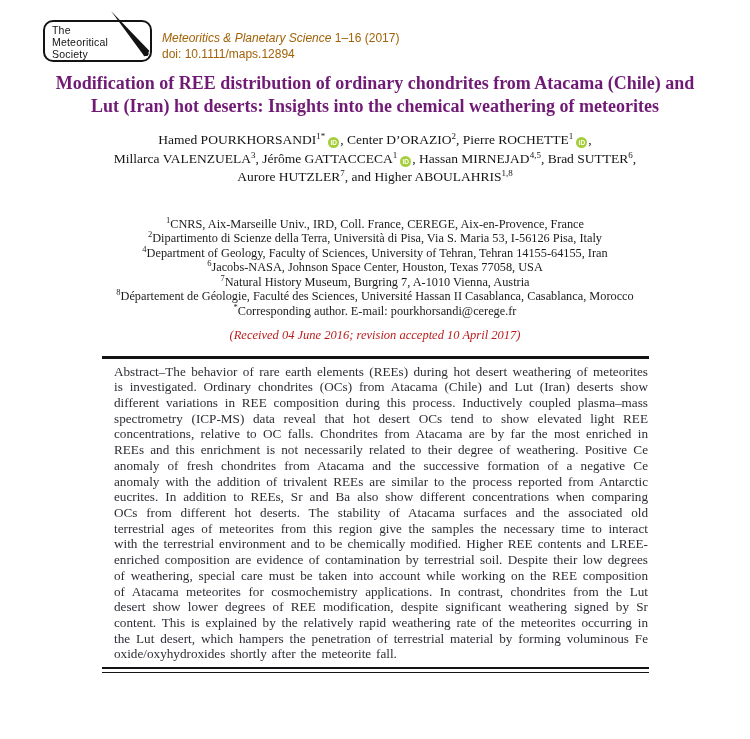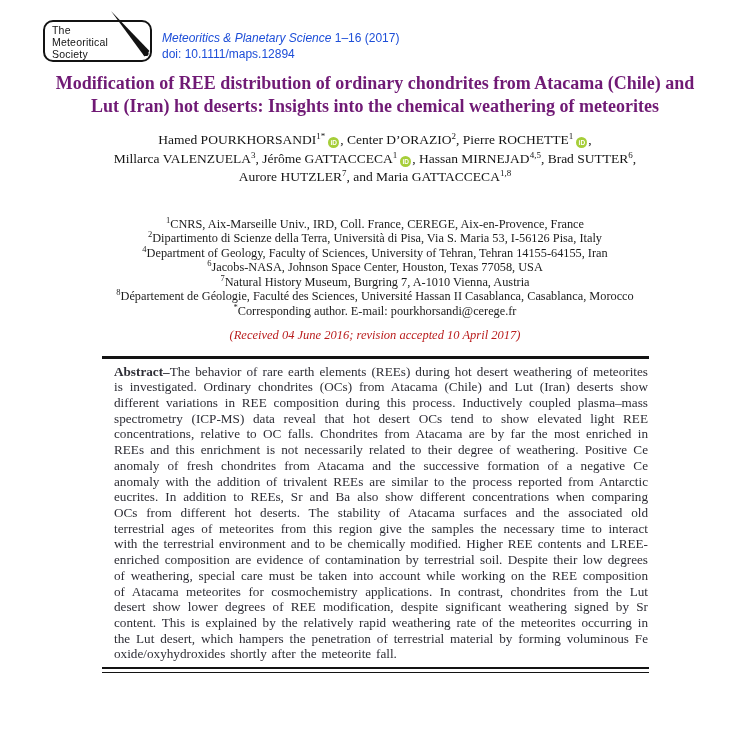--- a/index.html
+++ b/index.html
@@ -19,21 +19,21 @@
     padding:2px 0 0 7px;background:#fff;
   }
   .logo-box .logo-line{
     font-family:"Liberation Sans", sans-serif;
     font-size:10.5px;line-height:12px;color:#131313;letter-spacing:.2px;
   }
   .streak{position:absolute;left:0;top:-14px;pointer-events:none;}
   .journal-info{
     position:absolute;left:162px;top:30px;
     font-family:"Liberation Sans", sans-serif;
-    font-size:12px;line-height:16px;color:#1d4ed8;
+    font-size:12px;line-height:16px;color:#a16207;
   }
   .j-name{font-style:italic;}
   
   .title{
     margin:0 44px 0 44px;padding-top:72px;
     text-align:center;font-weight:bold;
     font-size:18px;line-height:23px;color:#701a75;
   }
   
   .authors{
@@ -64,21 +64,21 @@
     margin:13px 0 0 102px;width:547px;
     border-top:3px solid #131313;
     padding-top:5px;
   }
   .abstract-text{
     margin:0;padding:0 1px 0 12px;
     text-align:justify;
     font-size:13.2px;line-height:15.7px;
     color:#2d2d35;word-spacing:1.5px;
   }
-  .abs-label{font-weight:bold;}
+  .abs-label{font-weight:normal;}
   .abstract-end{
     margin-top:5px;height:3px;
     border-top:2.5px solid #131313;
     border-bottom:1.5px solid #131313;
   }
 </style>
 </head>
 <body>
 
 <div class="page">
@@ -100,21 +100,21 @@
     <div>doi: 10.1111/maps.12894</div>
   </div>
 
   <h1 class="title">Modification of REE distribution of ordinary chondrites from Atacama (Chile) and Lut (Iran) hot deserts: Insights into the chemical weathering of meteorites</h1>
 
   <div class="authors">
     <div><span><span>Hamed POURKHORSANDI</span><sup>1*</sup><span class="orcid">iD</span><span>, </span></span><span><span>Center D’ORAZIO</span><sup>2</sup><span>, </span></span><span><span>Pierre ROCHETTE</span><sup>1</sup><span class="orcid">iD</span><span>,</span></span>
     </div>
     <div><span><span>Millarca VALENZUELA</span><sup>3</sup><span>, </span></span><span><span>Jérôme GATTACCECA</span><sup>1</sup><span class="orcid">iD</span><span>, </span></span><span><span>Hassan MIRNEJAD</span><sup>4,5</sup><span>, </span></span><span><span>Brad SUTTER</span><sup>6</sup><span>,</span></span>
     </div>
-    <div><span><span>Aurore HUTZLER</span><sup>7</sup><span>, and </span></span><span><span>Maria GATTACCECA</span><sup>1,8</sup></span>
+    <div><span><span>Aurore HUTZLER</span><sup>7</sup><span>, and </span></span><span><span>Higher ABOULAHRIS</span><sup>1,8</sup></span>
     </div>
   </div>
 
   <div class="affiliations">
     <div><sup>1</sup><span>CNRS, Aix-Marseille Univ., IRD, Coll. France, CEREGE, Aix-en-Provence, France</span></div>
     <div><sup>2</sup><span>Dipartimento di Scienze della Terra, Università di Pisa, Via S. Maria 53, I-56126 Pisa, Italy</span></div>
     <div><sup>4</sup><span>Department of Geology, Faculty of Sciences, University of Tehran, Tehran 14155-64155, Iran</span></div>
     <div><sup>6</sup><span>Jacobs-NASA, Johnson Space Center, Houston, Texas 77058, USA</span></div>
     <div><sup>7</sup><span>Natural History Museum, Burgring 7, A-1010 Vienna, Austria</span></div>
     <div><sup>8</sup><span>Département de Géologie, Faculté des Sciences, Université Hassan II Casablanca, Casablanca, Morocco</span></div>

